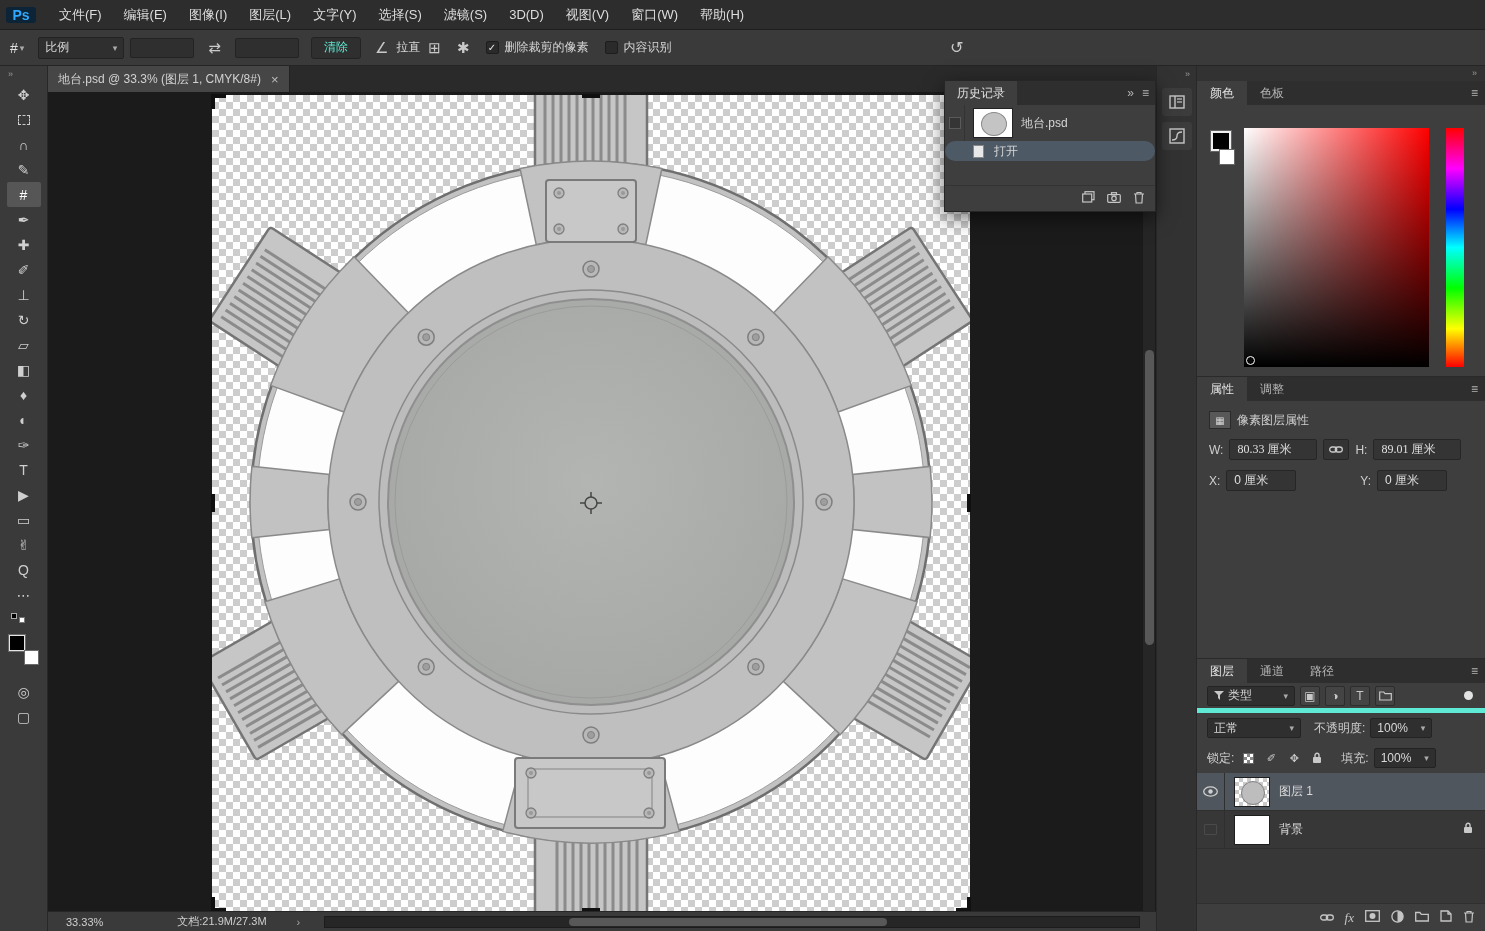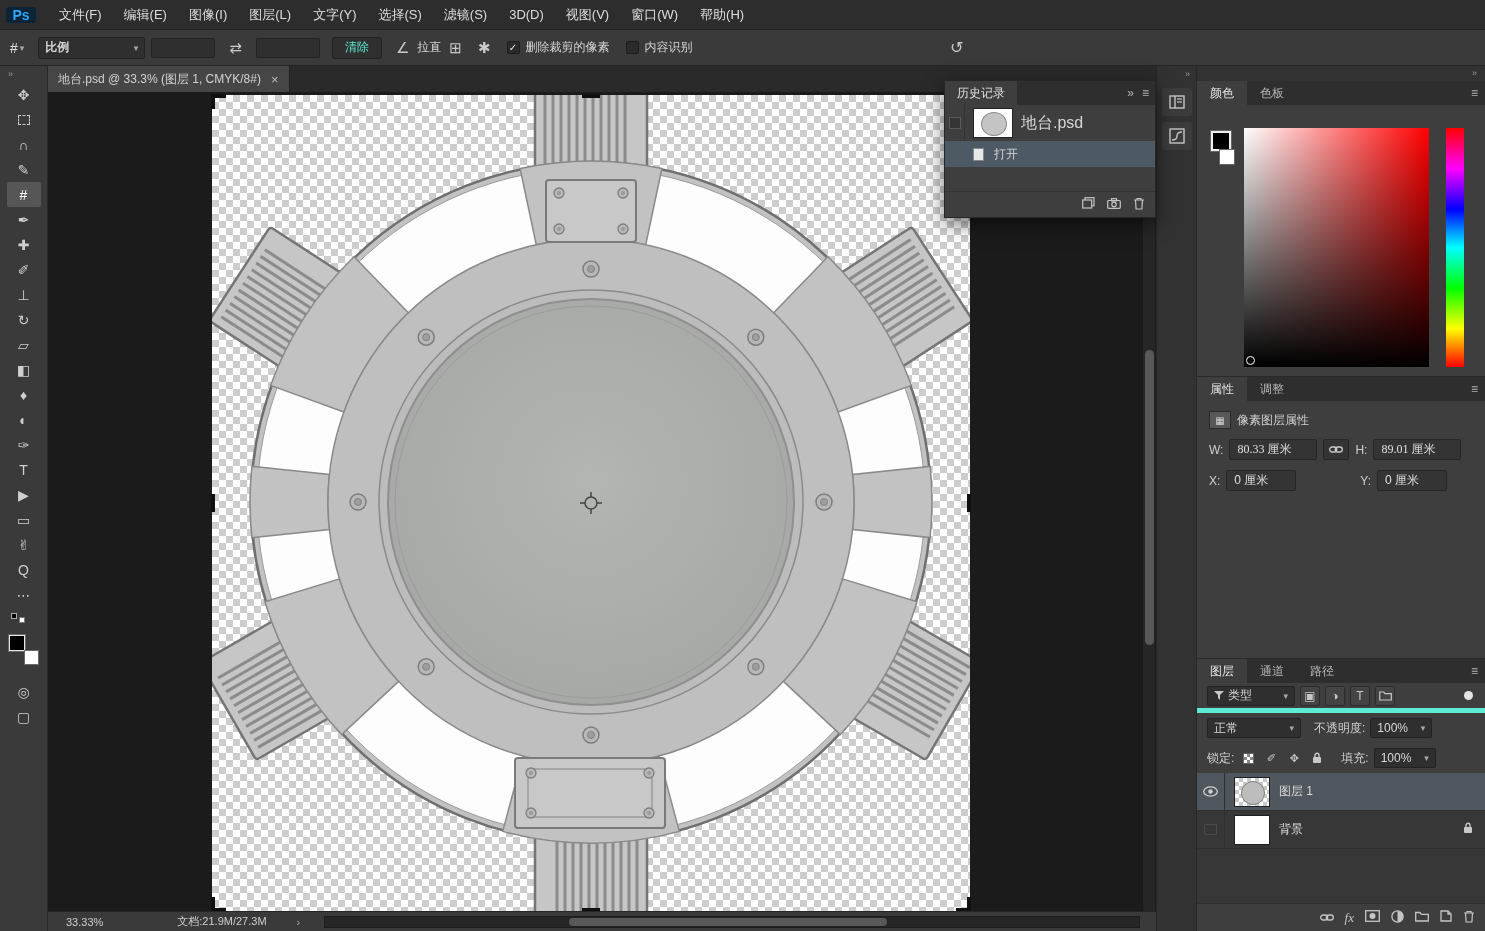--- a/index.html
+++ b/index.html
@@ -87,21 +87,21 @@
     border:1px solid #262626;box-shadow:0 6px 18px rgba(0,0,0,.55);}
   .hp-tabs{height:24px;background:#2e2e2e;display:flex;align-items:center;position:relative;}
   .hp-tab{padding:0 12px;height:24px;line-height:24px;font-size:12px;background:#3e3e3e;color:#e0e0e0;}
   .hp-icons{position:absolute;right:6px;top:0;height:24px;display:flex;align-items:center;gap:8px;color:#b5b5b5;font-size:12px;}
   .hp-row{display:flex;align-items:center;height:36px;}
   .hp-src{width:20px;height:100%;border-right:1px solid #333;display:flex;align-items:center;justify-content:center;}
   .hp-srcbox{width:12px;height:12px;border:1px solid #5a5a5a;background:#353535;}
   .snap-thumb{width:40px;height:30px;background:#fff;margin:0 8px;position:relative;border:1px solid #222;}
   .snap-thumb::after{content:'';position:absolute;left:7px;top:3px;width:24px;height:22px;
     border-radius:50%;background:#c4c4c4;border:1px solid #8a8a8a;}
-  .hp-open{height:26px;background:#4d5965;display:flex;align-items:center;}
+  .hp-open{height:20px;background:#4d5965;display:flex;align-items:center;border-radius:11px;}
   .page-ico{width:11px;height:13px;background:#e8e8e8;border:1px solid #888;margin:0 10px 0 28px;}
   .hp-foot{height:26px;border-top:1px solid #333;display:flex;align-items:center;justify-content:flex-end;gap:12px;padding-right:10px;}
   .hp-spacer{height:24px;}
 
   
   .icon-strip{position:absolute;left:1156px;top:66px;bottom:0;width:40px;background:#323232;
     border-left:1px solid #282828;z-index:10;}
   .strip-head{height:16px;font-size:9px;color:#9a9a9a;text-align:right;padding-right:6px;line-height:16px;}
   .strip-btn{width:30px;height:28px;margin:6px auto 0;display:flex;align-items:center;justify-content:center;
     border-radius:3px;background:#3c3c3c;}
@@ -182,21 +182,21 @@
   <div class="menu-item">视图(V)</div>
   <div class="menu-item">窗口(W)</div>
   <div class="menu-item">帮助(H)</div>
 </div>
 
 <div class="optionsbar">
   <div class="opt-toolicon">
     <span>#</span>
     <span class="opt-caret">▾</span>
   </div>
-  <div class="sel" style="width:107px;font-weight:bold;">
+  <div class="sel" style="width:86px;">
     <span>比例</span>
     <span class="opt-caret">▾</span>
   </div>
   <input class="opt-field" style="">
   <span class="opt-icon">⇄</span>
   <input class="opt-field" style="">
   <button class="opt-btn">清除</button>
   <span class="opt-icon">∠</span>
   <span style="font-size:12px;">拉直</span>
   <span class="opt-icon">⊞</span>
@@ -571,21 +571,21 @@
     <div class="hp-icons">
       <span>»</span>
       <span>≡</span>
     </div>
   </div>
   <div class="hp-row">
     <div class="hp-src">
       <span class="hp-srcbox"></span>
     </div>
     <div class="snap-thumb"></div>
-    <span style="font-size:16px;">地台.psd</span>
+    <span style="font-size:12px;">地台.psd</span>
   </div>
   <div class="hp-open">
     <span class="page-ico"></span>
     <span style="font-size:12px;">打开</span>
   </div>
   <div class="hp-spacer"></div>
   <div class="hp-foot">
     <span>
       <svg width="13" height="12" viewBox="0 0 13 12">
         <rect x="3" y="0.7" width="9" height="8" fill="none" stroke="#c5c5c5" stroke-width="1.2"></rect>

